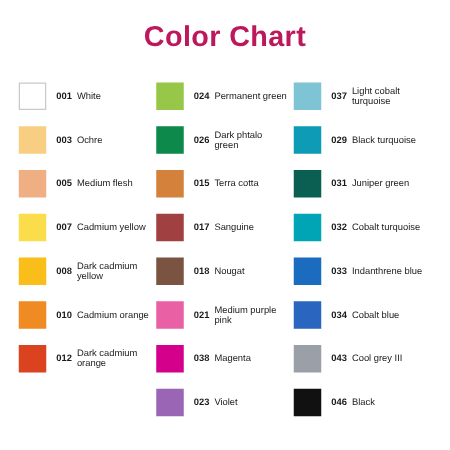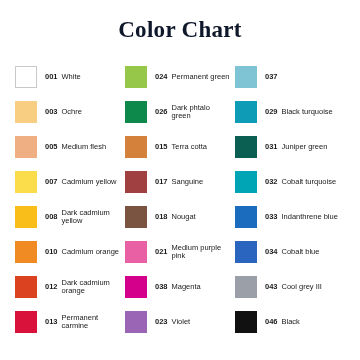--- a/index.html
+++ b/index.html
@@ -18,27 +18,26 @@
     width: 360px;
     height: 360px;
     box-sizing: border-box;
     display: flex;
     flex-direction: column;
     align-items: center;
   }
   .chart-title {
     font-size: 23px;
     font-weight: bold;
-    color: #0f172a;
+    color: #be185d;
     letter-spacing: 0.3px;
     margin-top: 18px;
     margin-bottom: 0;
     line-height: 1;
     text-align: center;
-    font-family: Liberation Serif, serif;
   }
   .grid {
     margin-top: 18px;
     width: 330px;
     display: flex;
     justify-content: flex-start;
     gap: 0;
   }
   .column {
     width: 110px;
@@ -129,27 +128,20 @@
             <span class="cname">Cadmium orange</span>
           </div>
         </div>
         <div class="swatch-row">
           <div class="swatch" style="background: rgb(219, 67, 32);"></div>
           <div class="row-text">
             <span class="code">012</span>
             <span class="cname">Dark cadmium orange</span>
           </div>
         </div>
-        <div class="swatch-row">
-          <div class="swatch" style="background: rgb(216, 18, 58);"></div>
-          <div class="row-text">
-            <span class="code">013</span>
-            <span class="cname">Permanent carmine</span>
-          </div>
-        </div>
       </div>
       <div class="column">
         <div class="swatch-row">
           <div class="swatch" style="background: rgb(150, 199, 72);"></div>
           <div class="row-text">
             <span class="code">024</span>
             <span class="cname">Permanent green</span>
           </div>
         </div>
         <div class="swatch-row">
@@ -200,20 +192,21 @@
             <span class="code">023</span>
             <span class="cname">Violet</span>
           </div>
         </div>
       </div>
       <div class="column">
         <div class="swatch-row">
           <div class="swatch" style="background: rgb(127, 196, 212);"></div>
           <div class="row-text">
             <span class="code">037</span>
+            <span class="cname">Light cobalt turquoise</span>
           </div>
         </div>
         <div class="swatch-row">
           <div class="swatch" style="background: rgb(13, 155, 181);"></div>
           <div class="row-text">
             <span class="code">029</span>
             <span class="cname">Black turquoise</span>
           </div>
         </div>
         <div class="swatch-row">

